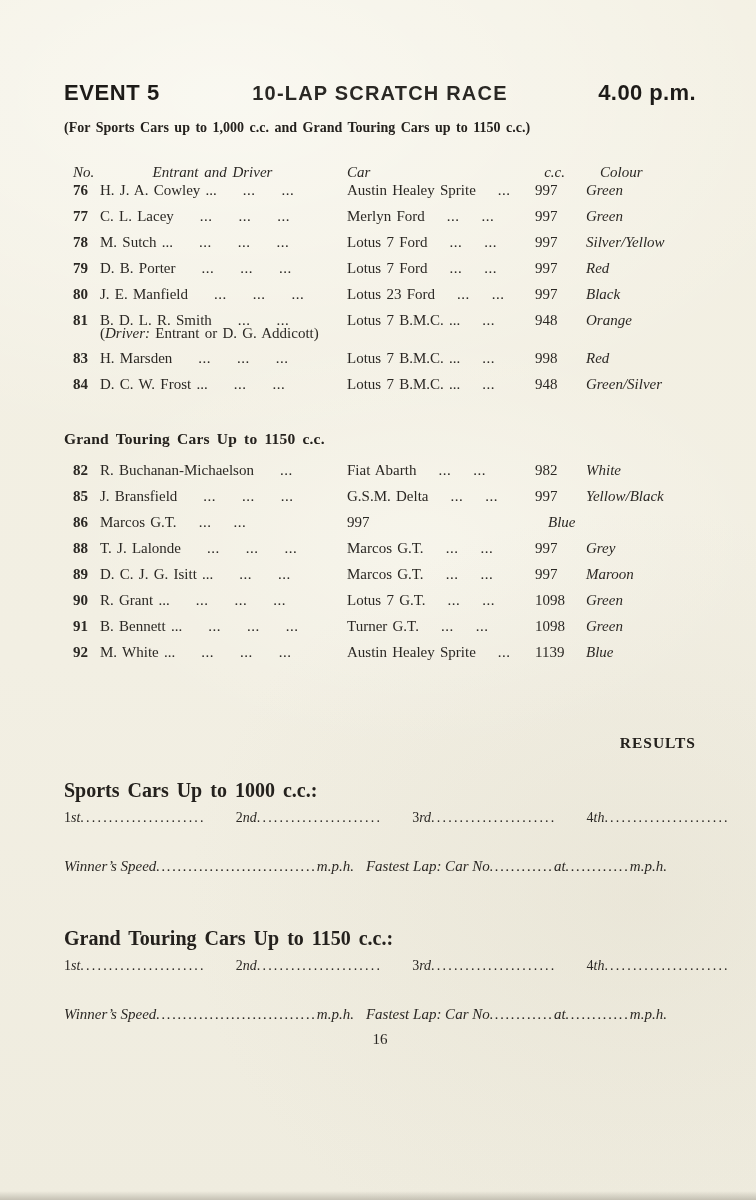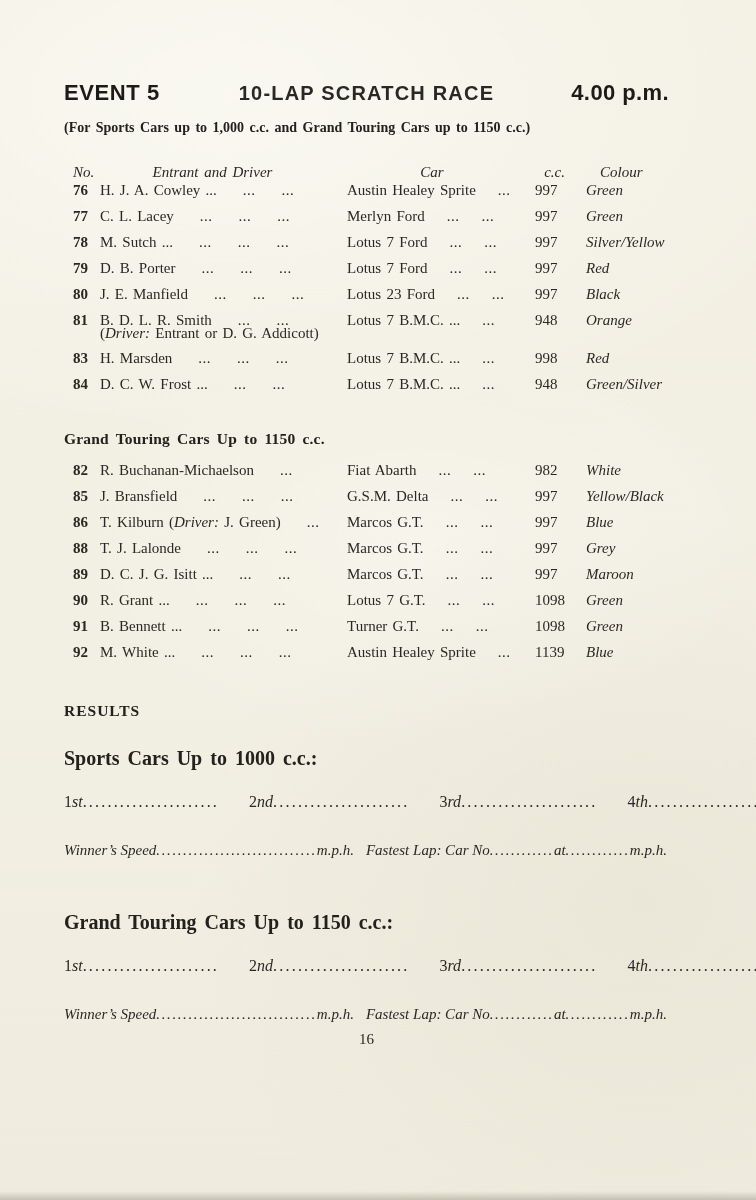--- a/index.html
+++ b/index.html
@@ -7,21 +7,21 @@
   body { font-family:"Liberation Serif", serif; color:#2b2824; }
 
   .page {
     position:relative;
     width:756px; height:1200px; overflow:hidden;
     background:
       radial-gradient(ellipse 900px 500px at 30% 8%, rgba(255,255,252,0.55), transparent 70%),
       radial-gradient(ellipse 700px 600px at 85% 75%, rgba(219,214,196,0.30), transparent 65%),
       radial-gradient(ellipse 500px 300px at 55% 45%, rgba(255,255,250,0.35), transparent 70%),
       linear-gradient(180deg, #f3f0e3 0%, #f2efe3 55%, #efecdf 100%);
-    padding:80px 87px 0 64px;
+    padding:80px 60px 0 64px;
   }
   .page::after {
     content:""; position:absolute; left:0; right:0; bottom:0; height:9px;
     background:linear-gradient(180deg, transparent, rgba(90,84,70,0.28));
     pointer-events:none;
   }
 
   
   .event-header {
     display:grid; grid-template-columns:1fr auto 1fr; align-items:baseline;
@@ -35,21 +35,21 @@
     margin-top:13px; text-align:left;
     font-weight:700; font-size:14px; word-spacing:2px; line-height:18px; color:#24211d;
   }
 
   
   .grid-line { display:grid; grid-template-columns:36px 247px 188px 38px 1fr; }
 
   .col-headers { margin-top:26px; font-style:italic; font-size:15px; line-height:18px; word-spacing:2px; }
   .ch-no      { padding-left:9px; }
   .ch-entrant { text-align:center; padding-right:22px; }
-  .ch-car     { text-align:center; padding-right:18px;font-style:italic; }
+  .ch-car     { text-align:left; padding-right:18px;font-style:italic; }
   .ch-cc      { text-align:right; padding-right:8px; }
   .ch-colour  { padding-left:27px; }
 
   .section-heading {
     font-weight:700; font-size:15.5px; line-height:20px;
     word-spacing:3px; letter-spacing:0.2px; margin:9px 0 8px; color:#24211d;
   }
   .section-heading.gap-top { margin-top:36px; margin-bottom:12px; }
 
   .row-line { margin-bottom:8px; line-height:18px; font-size:15px; word-spacing:1.5px; }
@@ -57,30 +57,30 @@
   .cell-cc     { }
   .cell-colour { font-style:italic; padding-left:13px; white-space:nowrap; }
   .dg { margin-left:26px; letter-spacing:0.5px; }
   .cell-car .dg { margin-left:22px; }
   .it { font-style:italic; }
 
   .row-note { font-size:15px; line-height:16px; margin:-12px 0 8px; padding-left:36px; word-spacing:1.5px; }
 
   
   .results-title {
-    text-align:left; font-weight:700; font-size:15.5px; line-height:20px;
-    letter-spacing:1px; margin-top:40px; color:#24211d;
+    text-align:right; font-weight:700; font-size:15.5px; line-height:20px;
+    letter-spacing:1px; margin-top:72px; color:#24211d;
   }
   .res-heading {
     font-weight:700; font-size:20px; line-height:20px;
     word-spacing:3px; margin-top:27px; color:#24211d;
   }
   .res-class.second .res-heading { margin-top:52px; }
 
-  .res-places { display:flex; justify-content:space-between; margin-top:24px; font-size:16px; line-height:19px;gap:30px; }
+  .res-places { display:flex; justify-content:space-between; margin-top:8px; font-size:14px; line-height:19px;gap:30px; }
   .place .psuf  { font-style:italic; }
   .place .pdots { letter-spacing:2.2px; }
 
   .res-winner {
     margin-top:30px; font-style:italic; font-size:15px; line-height:19px;
     display:flex; align-items:baseline; white-space:nowrap;
   }
   .res-winner .wdots { letter-spacing:1.6px; }
   .wgap { display:inline-block; width:12px; }
 
@@ -175,21 +175,20 @@
       </div>
       <div class="row-line grid-line">
         <div class="cell-no">85</div>
         <div class="cell-entrant"><span>J. Bransfield</span><span class="dg">...</span><span class="dg">...</span><span class="dg">...</span></div>
         <div class="cell-car"><span>G.S.M. Delta</span><span class="dg">...</span><span class="dg">...</span></div>
         <div class="cell-cc">997</div>
         <div class="cell-colour">Yellow/Black</div>
       </div>
       <div class="row-line grid-line">
         <div class="cell-no">86</div>
-        <div class="cell-entrant"><span>T. Kilburn (</span><span class="it">Driver:</span><span> J. Green)</span><span class="dg">...</span></div>
         <div class="cell-car"><span>Marcos G.T.</span><span class="dg">...</span><span class="dg">...</span></div>
         <div class="cell-cc">997</div>
         <div class="cell-colour">Blue</div>
       </div>
       <div class="row-line grid-line">
         <div class="cell-no">88</div>
         <div class="cell-entrant"><span>T. J. Lalonde</span><span class="dg">...</span><span class="dg">...</span><span class="dg">...</span></div>
         <div class="cell-car"><span>Marcos G.T.</span><span class="dg">...</span><span class="dg">...</span></div>
         <div class="cell-cc">997</div>
         <div class="cell-colour">Grey</div>

